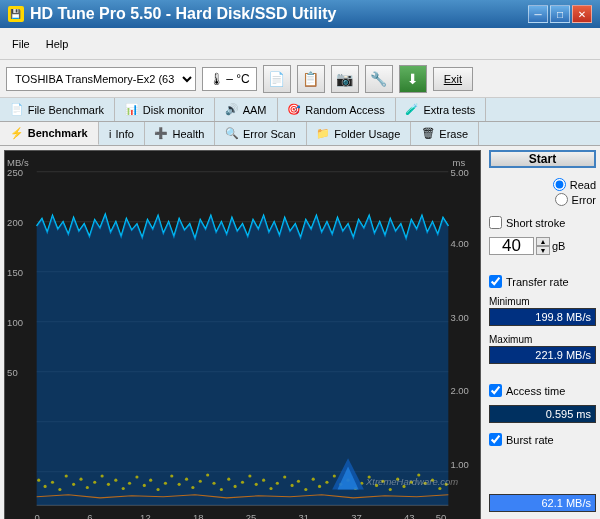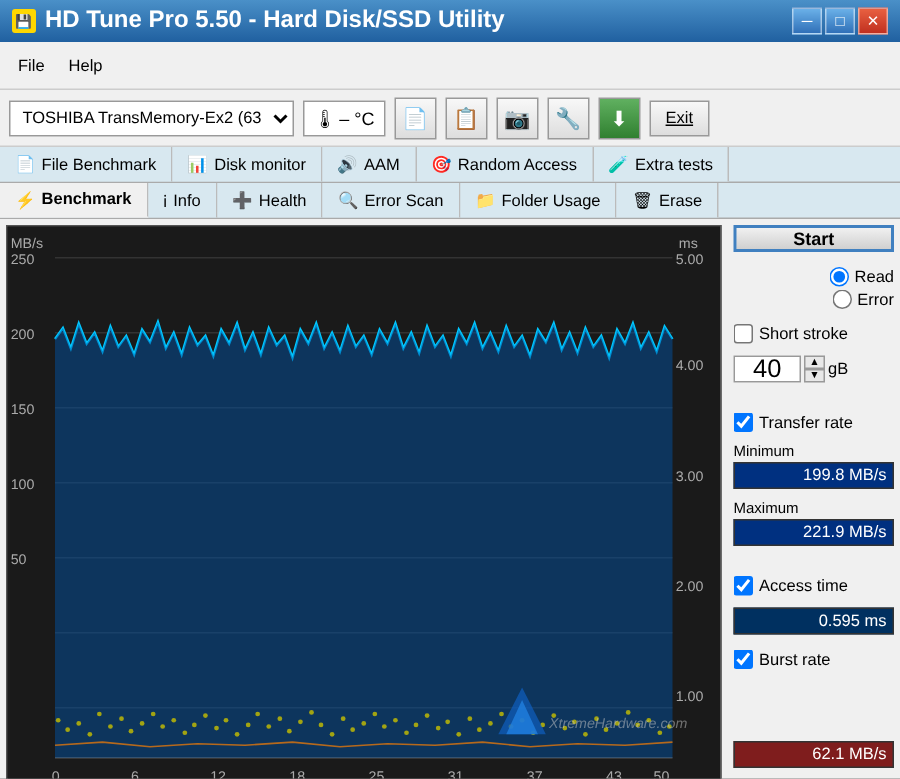--- a/index.html
+++ b/index.html
@@ -402,19 +402,19 @@
     <label class="checkbox-item">
       <input type="checkbox" checked="" style="">
       <span>Access time</span>
     </label>
     <div class="stat-value-box" style="background:#003060;">0.595 ms</div>
 
     <label class="checkbox-item" style="margin-top:2px;">
       <input type="checkbox" checked="" style="">
       <span>Burst rate</span>
     </label>
-    <div class="stat-value-box" style="background:#7f1d1d;margin-top:40px;">62.1 MB/s</div>
+    <div class="stat-value-box" style="background:#3b82f6;margin-top:40px;">62.1 MB/s</div>
 
     <div class="stat-label-row" style="margin-top:2px;">
       <span>CPU usage</span>
     </div>
   </div>
 </div>
 
 </body></html>

